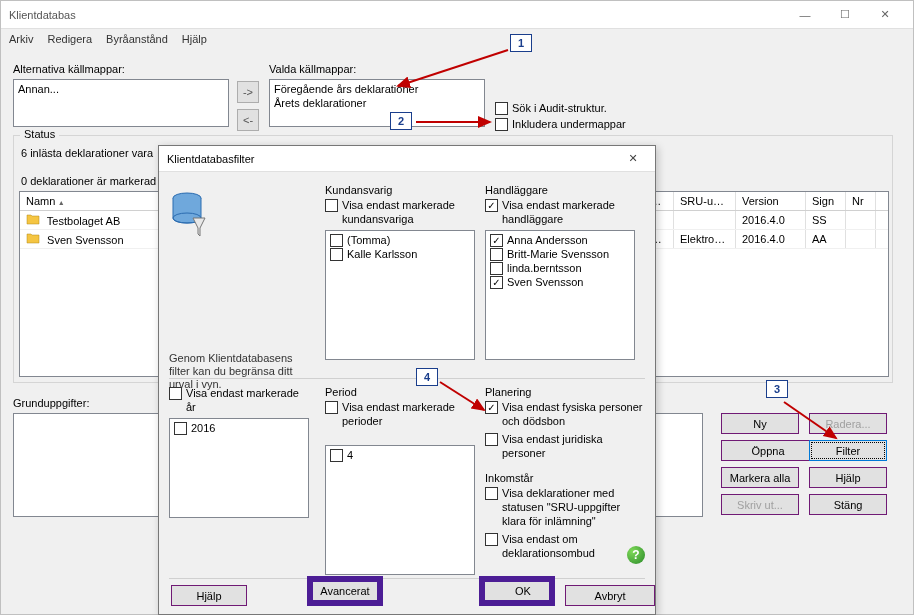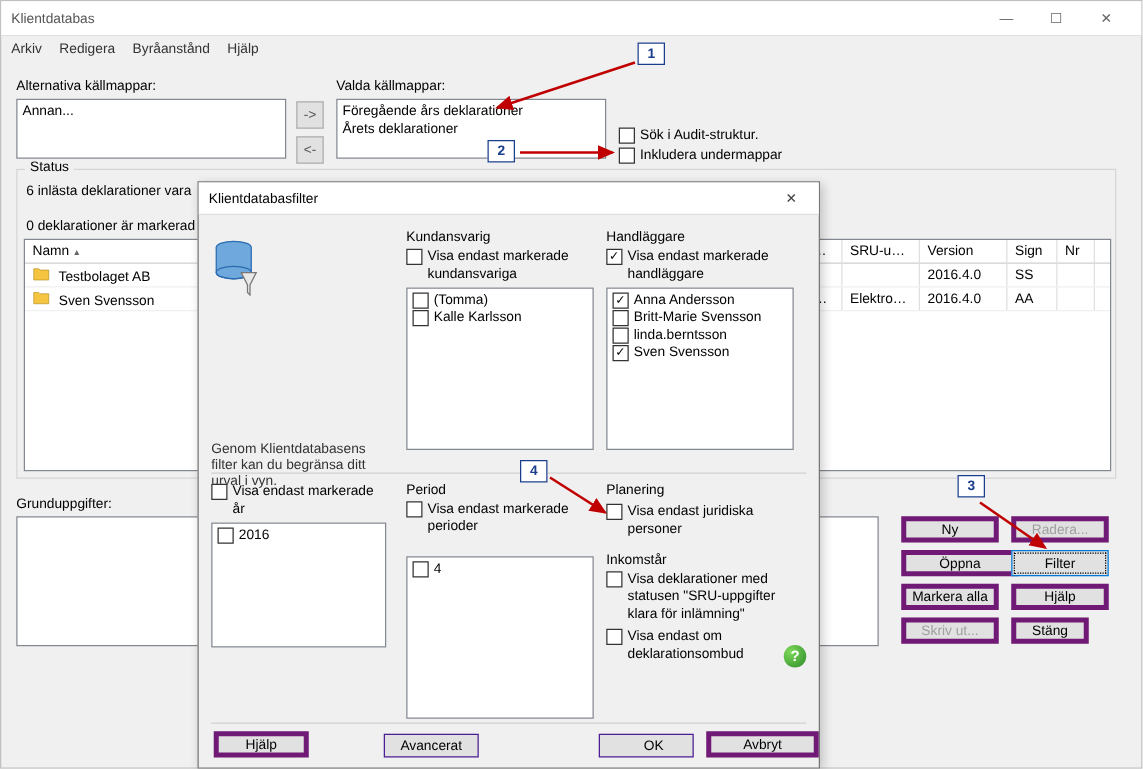--- a/index.html
+++ b/index.html
@@ -18,24 +18,24 @@
   .sqbtn { width: 22px; height: 22px; background: #e1e1e1; border: 1px solid #adadad; display: flex; align-items: center; justify-content: center; color: #555; }
   .chk { display: flex; align-items: flex-start; gap: 4px; line-height: 14px; }
   .chkbox { width: 13px; height: 13px; border: 1px solid #333; background: #fff; display: inline-flex; align-items: center; justify-content: center; flex: none; margin-top: 1px; }
   .chkbox.checked::after { content: "✓"; font-size: 10px; color: #000; line-height: 10px; }
   .groupbox { position: absolute; border: 1px solid #d5d5d5; }
   .groupbox .glabel { position: absolute; top: -8px; left: 6px; background: #f0f0f0; padding: 0 4px; color: #000; }
   .table { background: #fff; border: 1px solid #828790; position: absolute; }
   .th, .td { border-right: 1px solid #e0e0e0; padding: 2px 6px; height: 18px; line-height: 14px; overflow: hidden; white-space: nowrap; text-overflow: ellipsis; }
   .thead { display: flex; background: #fff; border-bottom: 1px solid #d0d0d0; }
   .trow { display: flex; border-bottom: 1px solid #f0f0f0; }
-  .btn { background: #e1e1e1; border: 4px solid #701a75; width: 70px; height: 21px; display: inline-flex; align-items: center; justify-content: center; color: #000; }
+  .btn { background: #e1e1e1; border: 1px solid #701a75; width: 70px; height: 21px; display: inline-flex; align-items: center; justify-content: center; color: #000; }
   .btn.disabled { color: #a0a0a0; }
   .btn.focused { outline: 1px dotted #000; outline-offset: -3px; border: 1px solid #0078d7; }
-  .btn.primary { border: 1px solid #4c1d95; height: 19px; }
+  .btn.primary { border: 6px solid #4c1d95; height: 30px; }
   
   .dialog { position: absolute; left: 158px; top: 145px; width: 498px; height: 470px; background: #f0f0f0; border: 1px solid #777; box-shadow: 2px 2px 8px rgba(0,0,0,0.2); z-index: 10; }
   .dialog .dtitle { height: 26px; display: flex; align-items: center; padding: 0 8px; background: #fff; border-bottom: 1px solid #e0e0e0; }
   .dialog .dtitle .t { flex: 1; }
   .sectionlabel { color: #000; margin-bottom: 2px; display: block; }
   .smalltext { color: #333; line-height: 13px; }
   .callout { position: absolute; border: 1px solid #1a3e8c; background: #fff; color: #1a3e8c; width: 22px; height: 18px; display: flex; align-items: center; justify-content: center; font-weight: bold; z-index: 20; }
   .arrow { position: absolute; z-index: 19; }
   .hr { position: absolute; height: 1px; background: #d0d0d0; left: 10px; right: 10px; }
   .folder-icon { width: 14px; height: 12px; display: inline-block; margin-right: 4px; position: relative; }
@@ -135,21 +135,21 @@
     <div class="listbox" style="position:absolute; left:4px; top:362px; width:690px; height:104px; background:#fff;"></div>
 
     <div style="position:absolute; left:712px; top:362px; display:grid; grid-template-columns: 78px 78px; gap:6px 10px;">
       <div class="btn" style="width:78px;">Ny</div>
       <div class="btn disabled" style="width:78px;">Radera...</div>
       <div class="btn" style="width:94px;">Öppna</div>
       <div class="btn focused" style="width:78px;">Filter</div>
       <div class="btn" style="width:78px;">Markera alla</div>
       <div class="btn" style="width:78px;">Hjälp</div>
       <div class="btn disabled" style="width:78px;">Skriv ut...</div>
-      <div class="btn" style="width:62px;">Stäng</div>
+      <div class="btn" style="width:78px;">Stäng</div>
     </div>
   </div>
 </div>
 
 <div class="dialog">
   <div class="dtitle">
     <span class="t">Klientdatabasfilter</span>
     <span style="width:28px;text-align:center;color:#444;">✕</span>
   </div>
 
@@ -231,20 +231,24 @@
     <div class="listbox" style="height:130px; margin-top:17px;">
       <div class="chk">
           <span class="chkbox"></span>
           <span>4</span>
         </div>
     </div>
   </div>
 
   <div style="position:absolute; left:326px; top:240px; width:160px;">
     <span class="sectionlabel">Planering</span>
+    <div class="chk">
+      <span class="chkbox checked"></span>
+      <span>Visa endast fysiska personer och dödsbon</span>
+    </div>
     <div class="chk" style="margin-top:4px;">
       <span class="chkbox"></span>
       <span>Visa endast juridiska personer</span>
     </div>
     <span class="sectionlabel" style="margin-top:12px; display:block;">Inkomstår</span>
     <div class="chk">
       <span class="chkbox"></span>
       <span>Visa deklarationer med statusen "SRU-uppgifter klara för inlämning"</span>
     </div>
     <div class="chk" style="margin-top:4px;">

